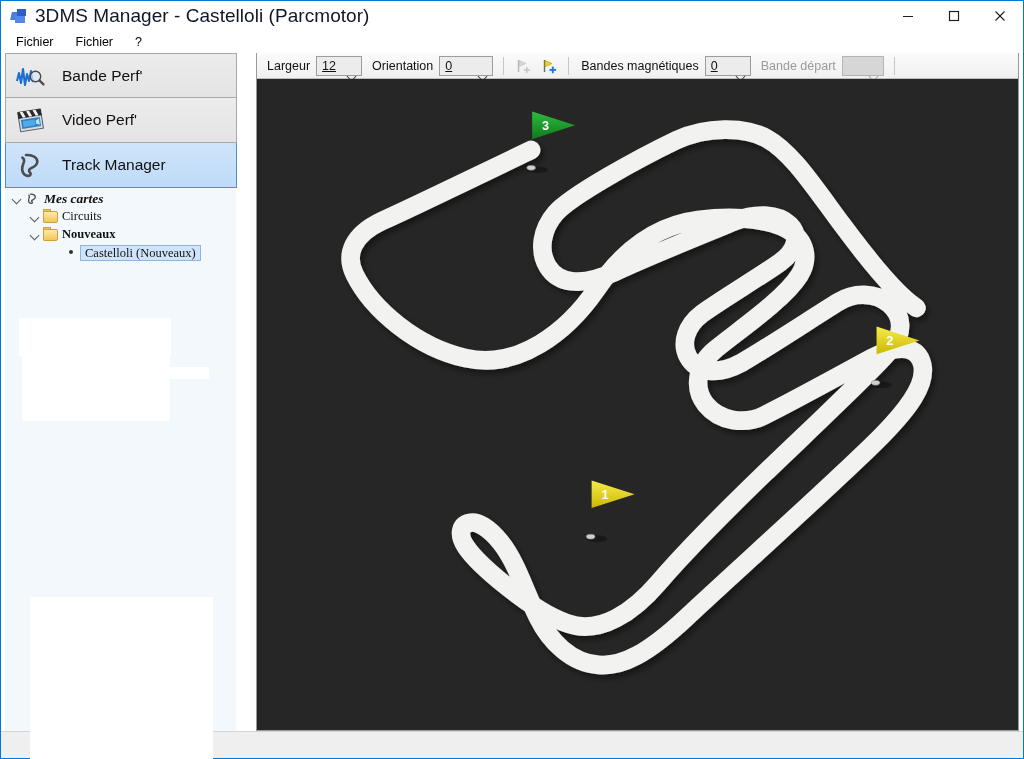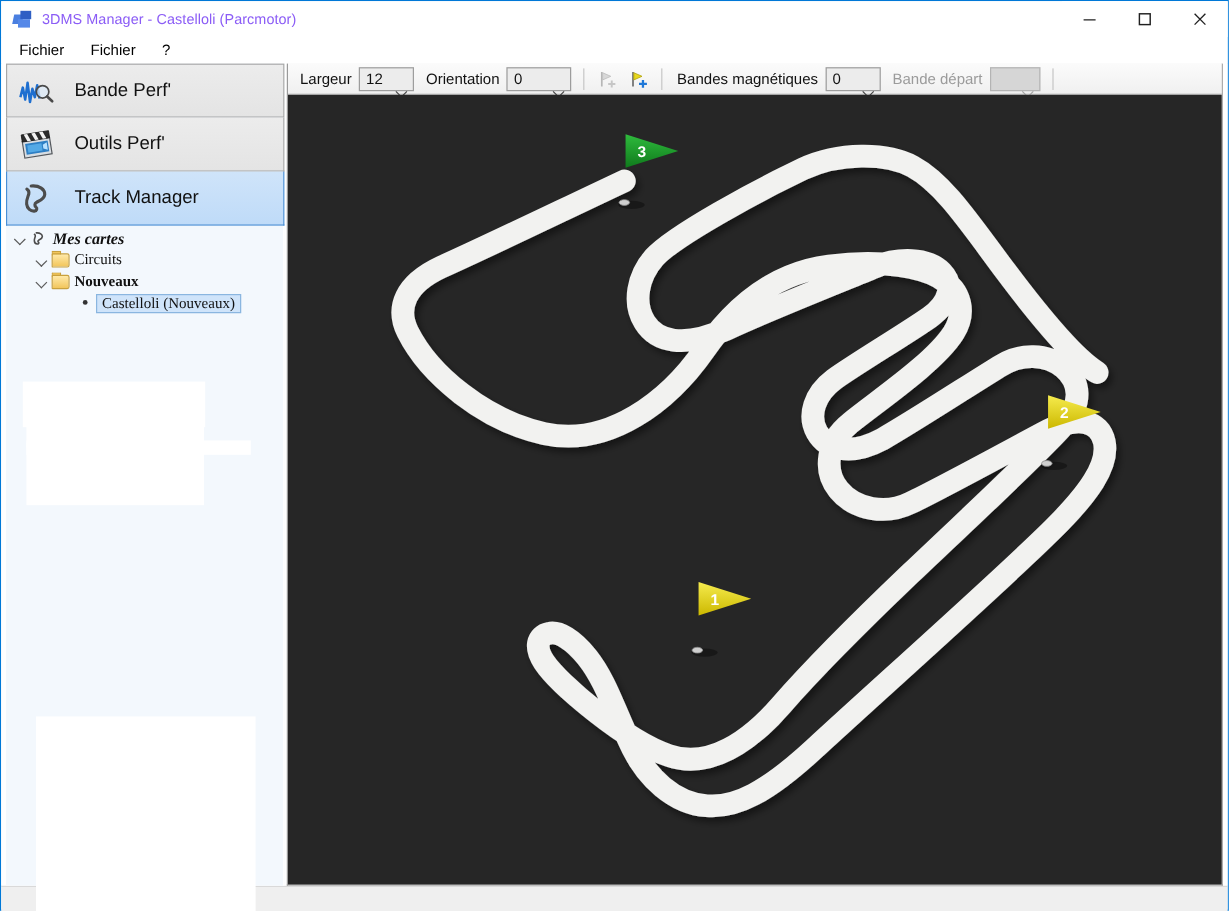--- a/index.html
+++ b/index.html
@@ -33,21 +33,21 @@
     position: relative;
     flex: 0 0 auto;
   }
   .app-icon .b1, .app-icon .b2, .app-icon .b3 {
     position: absolute; background: #3a6fd8;
   }
   .app-icon .b1 { left: 1px; top: 5px; width: 8px; height: 8px; transform: skewX(-12deg); background:#4a7fe0;}
   .app-icon .b2 { left: 7px; top: 2px; width: 9px; height: 7px; background:#2f5fc4;}
   .app-icon .b3 { left: 5px; top: 9px; width: 10px; height: 7px; background:#5588e8;}
   .title-text {
-    font-size: 12px; color: #8b5cf6;
+    font-size: 19px; color: #0f172a;
     white-space: nowrap;
     letter-spacing: 0.05px;
   }
   .win-controls {
     position: absolute; right: 0; top: 0;
     height: 30px; display: flex;
   }
   .win-btn {
     width: 46px; height: 30px;
     display: flex; align-items: center; justify-content: center;
@@ -148,21 +148,21 @@
   .patch { position: absolute; background: #ffffff; }
 
   
   .rightpane {
     flex: 1 1 auto;
     display: flex; flex-direction: column;
     position: relative;
     box-sizing: border-box;
     border: 1px solid #9a9a9a;
     border-top: none;
-    margin-left: 2px;
+    margin-left: 19px;
     background: #f6f6f6;
     justify-content: flex-end;
   }
   .toolbar {
     height: 26px; flex: 0 0 26px;
     background: linear-gradient(#fbfbfb,#f0f0f0);
     border-bottom: 1px solid #bdbdbd;
     display: flex; align-items: center;
     padding-left: 4px;
     font-size: 12.5px; color: #111;
@@ -172,21 +172,21 @@
   .tb-label.disabled { color: #9b9b9b; }
   .tb-combo {
     height: 20px; min-width: 46px;
     box-sizing: border-box;
     border: 1px solid #9d9d9d;
     background: #ececec;
     display: flex; align-items: center;
     font-size: 12.5px; color: #111;
     margin-right: 4px;
   }
-  .tb-combo .val { padding-left: 5px; flex: 1 1 auto; }
+  .tb-combo .val { padding-left: 5px; flex: 1 1 auto; text-decoration: underline; }
   .tb-combo .arr { width: 17px; position: relative; }
   .tb-combo .arr::after {
     content:""; position:absolute; left:4px; top:7px;
     width:6px; height:6px;
     border-right: 1.3px solid #444; border-bottom: 1.3px solid #444;
     transform: rotate(45deg);
   }
   .tb-combo.disabled { background:#d6d6d6; border-color:#b4b4b4; min-width: 42px; }
   .tb-combo.disabled .arr::after { border-color:#a3a3a3; }
   .tb-sep { width:1px; height:18px; background:#c6c6c6; margin: 0 6px; }
@@ -276,21 +276,21 @@
                 <rect x="7" y="13.5" width="19" height="9" fill="#2e7fc4"></rect>
                 <rect x="8.6" y="15" width="12" height="6" fill="#53a9e6"></rect>
                 <polygon points="21.5,16.4 25,14.8 25,21.2 21.5,19.6" fill="#b9e2ff"></polygon>
                 <rect x="5" y="5.5" width="23" height="6" fill="#2b2b2b" stroke="#1a1a1a" stroke-width="0.7"></rect>
                 <polygon points="7,5.5 10,5.5 12.3,11.5 9.3,11.5" fill="#f2f2f2"></polygon>
                 <polygon points="13.5,5.5 16.5,5.5 18.8,11.5 15.8,11.5" fill="#f2f2f2"></polygon>
                 <polygon points="20,5.5 23,5.5 25.3,11.5 22.3,11.5" fill="#f2f2f2"></polygon>
               </g>
             </svg>
           </div>
-          <div class="nav-label">Outils Perf'</div>
+          <div class="nav-label">Video Perf'</div>
         </div>
 
         <div class="nav-btn selected">
           <div class="nav-icon">
             <svg width="34" height="30" viewBox="0 0 34 30">
               <path d="M12 5 C19 4.4 23.5 8 23.3 12 C23.1 16 18.5 17.4 16.4 18.6
                        C14.6 19.6 14.8 21.6 16 22.6 C17.2 23.6 16.8 25.8 14.6 25.9
                        C11.6 26.1 8.6 23.8 8.2 20 C7.8 16 9.6 13.6 10 11.6
                        C10.3 9.9 9.8 8.4 8.4 7.6" fill="none" stroke="#4c4c4c" stroke-width="2.6" stroke-linecap="round" stroke-linejoin="round"></path>
             </svg>

